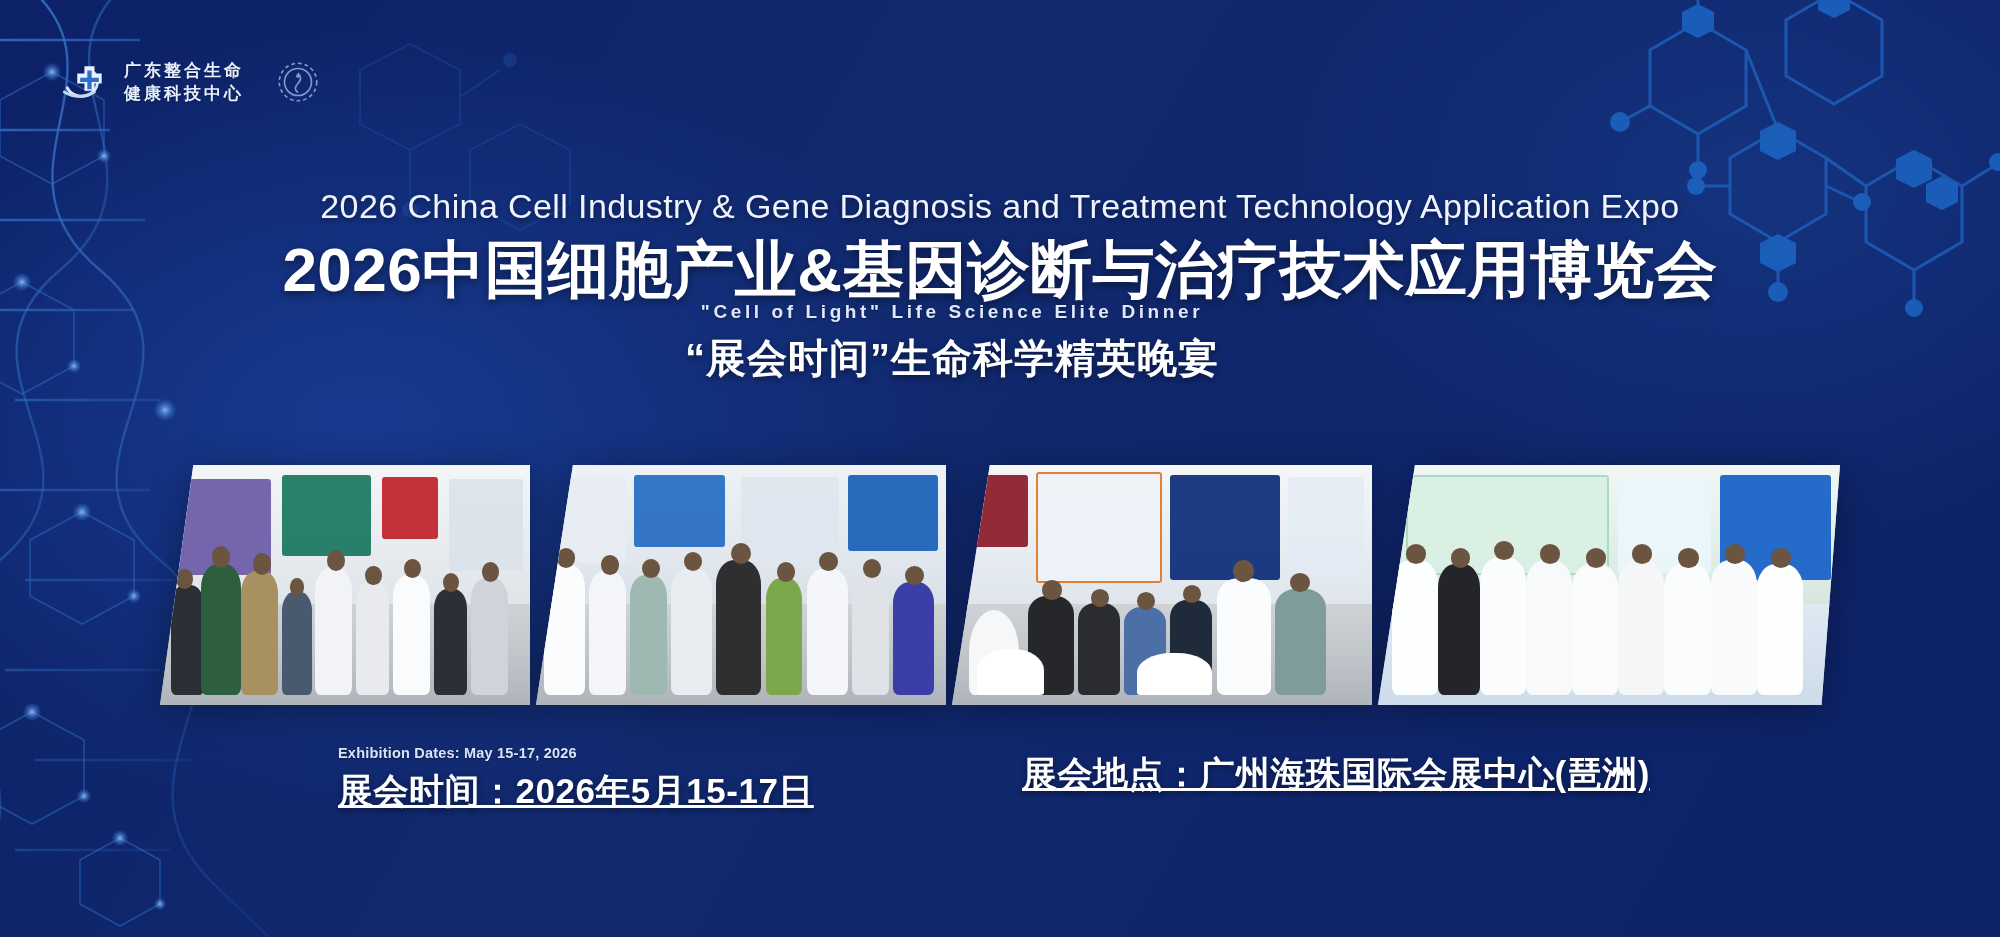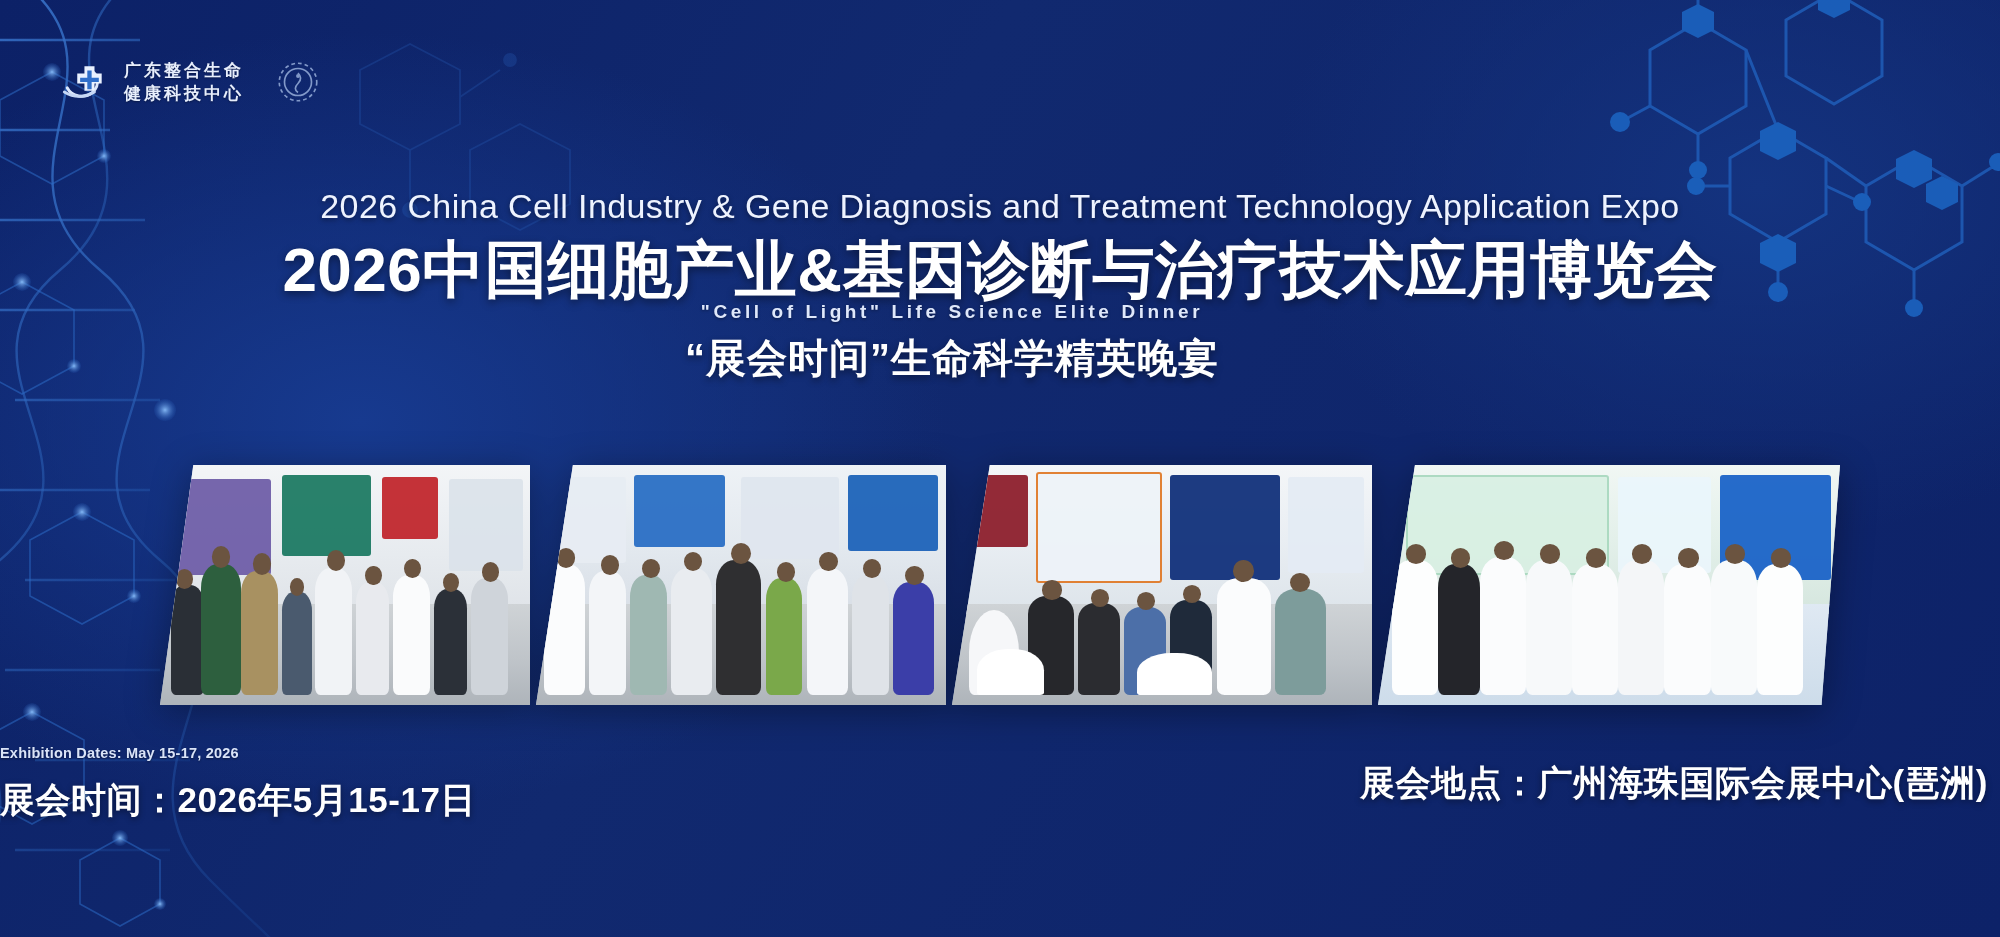--- a/index.html
+++ b/index.html
@@ -107,35 +107,36 @@
 
   .booth { position:absolute; border-radius:3px; opacity:.95; }
   .crowd { position:absolute; bottom:4%; left:0; right:0; height:74%; }
   .person { position:absolute; bottom:0; border-radius:40% 40% 14% 14% / 18% 18% 6% 6%; }
   .head { position:absolute; border-radius:50%; background:#6b5440; }
 
   
   .info {
     position:absolute; left:0; right:0; top:745px;
   }
-  .info-row { display:flex; justify-content:space-between; gap:44px; }
+  .info-row { display:flex; justify-content:center; gap:44px; }
   .info-col { width:640px; }
   .info-col.right { width:640px; }
   .info-en {
     font-size:14.5px; font-weight:700; color:#dae4f8;
     letter-spacing:.2px; line-height:1.2;
     text-shadow:0 1px 2px rgba(0,0,0,.4);
     white-space:nowrap;
   }
   .info-cn {
-    margin-top:16px;
+    margin-top:7px;
     font-size:35px; font-weight:900; color:#ffffff;
     letter-spacing:.5px; line-height:1.25;
     text-shadow:0 2px 6px rgba(0,0,0,.45);
     white-space:nowrap;
+    text-decoration:underline;
   }
   .contact {
     margin-top:16px; padding-left:20px;
     font-size:35px; font-weight:900; color:#ffffff;
     letter-spacing:.5px;
     text-shadow:0 2px 6px rgba(0,0,0,.45);
     white-space:nowrap;
   }
   .contact-wrap { display:flex; justify-content:center; }
   .contact-inner { width:1390px; }

